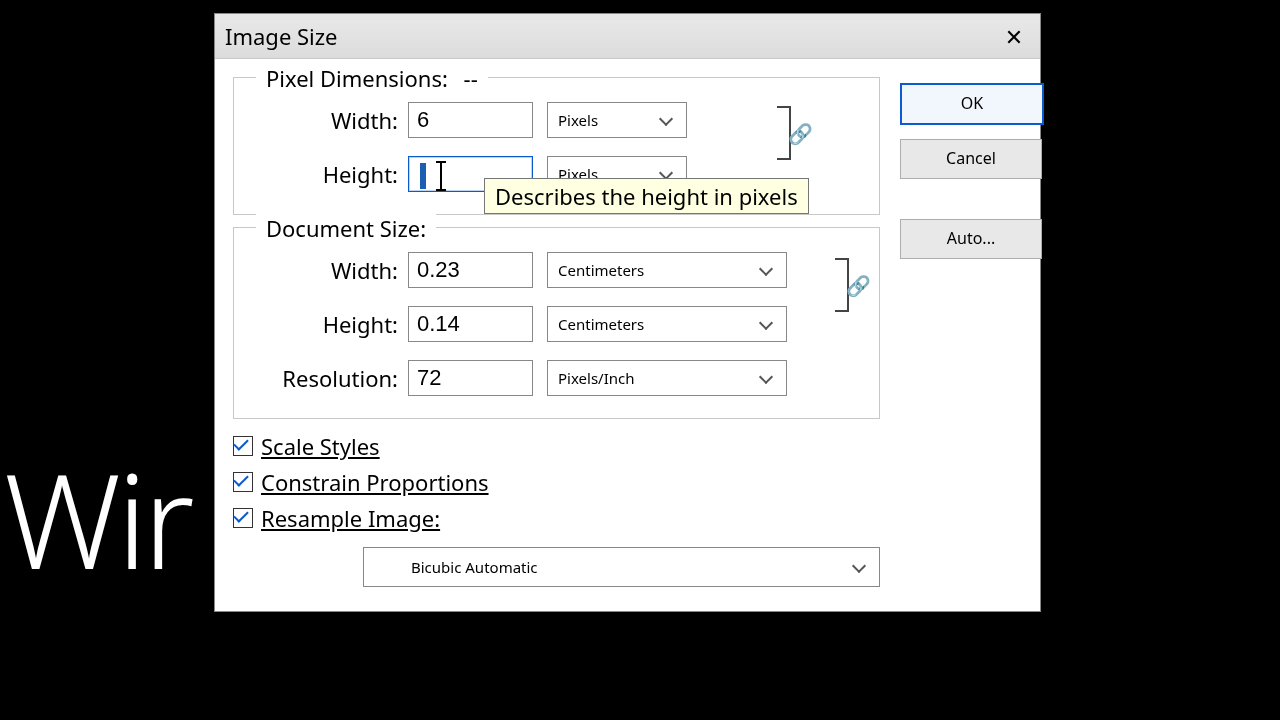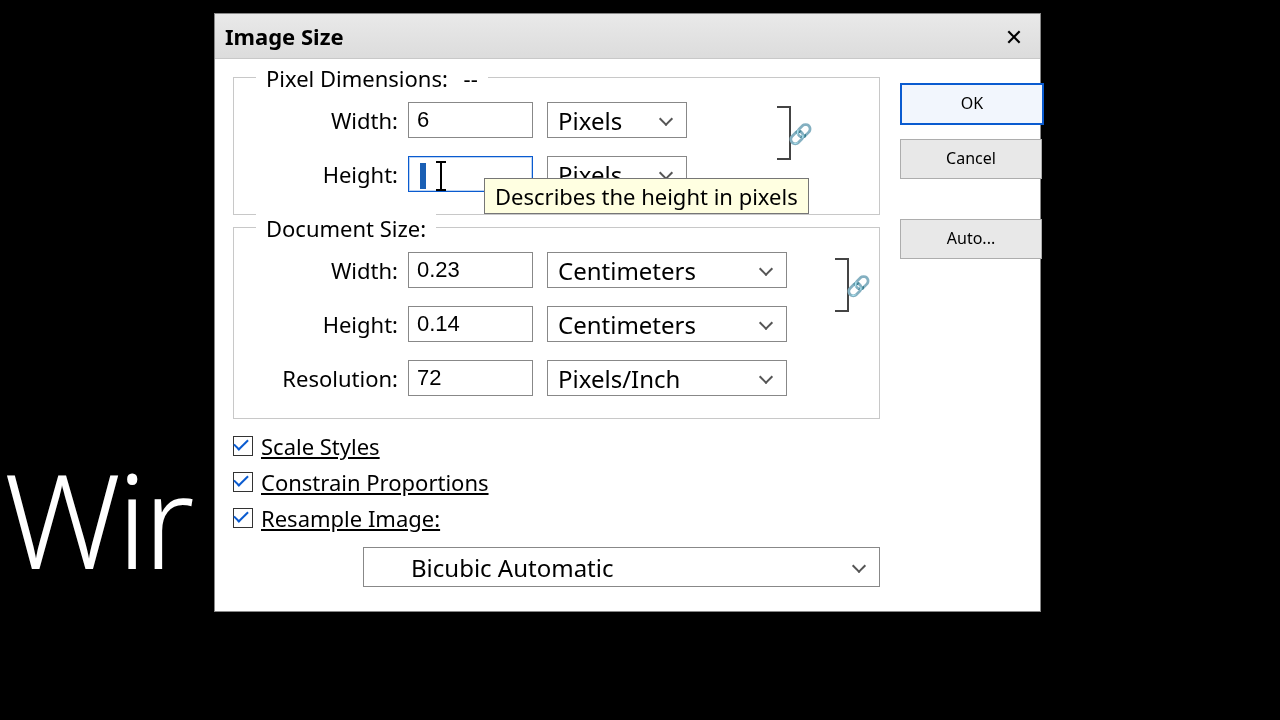--- a/index.html
+++ b/index.html
@@ -36,21 +36,20 @@
     background: linear-gradient(to bottom, #e9e9e9, #dcdcdc);
     border-bottom: 1px solid #c8c8c8;
     display: flex;
     align-items: center;
     justify-content: space-between;
     padding: 0 0 0 10px;
   }
   .titlebar .title {
     font-size: 22px;
     color: #000;
-    font-weight: bold;
   }
   .close-btn {
     width: 52px;
     height: 44px;
     display: flex;
     align-items: center;
     justify-content: center;
     color: #000;
     font-size: 22px;
     cursor: pointer;
@@ -126,21 +125,21 @@
     padding: 0 8px;
     box-sizing: border-box;
   }
   .text-input.focused {
     border: 1px solid #0a5bd0;
     box-shadow: inset 0 0 0 1px #bcd3f2;
   }
   .dropdown {
     height: 36px;
     border: 1px solid #888;
-    font-size: 24px;
+    font-size: 15px;
     padding: 0 10px;
     display: flex;
     align-items: center;
     justify-content: space-between;
     box-sizing: border-box;
     margin-left: 14px;
     cursor: pointer;
     background: #fff;
   }
   .dd-sm { width: 140px; }

